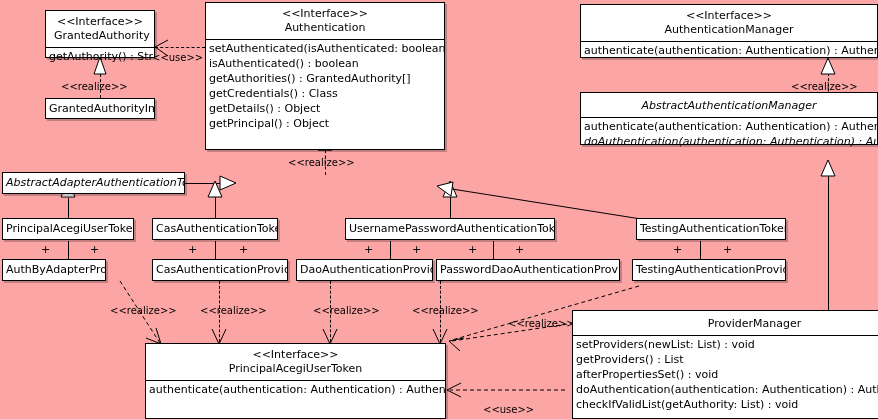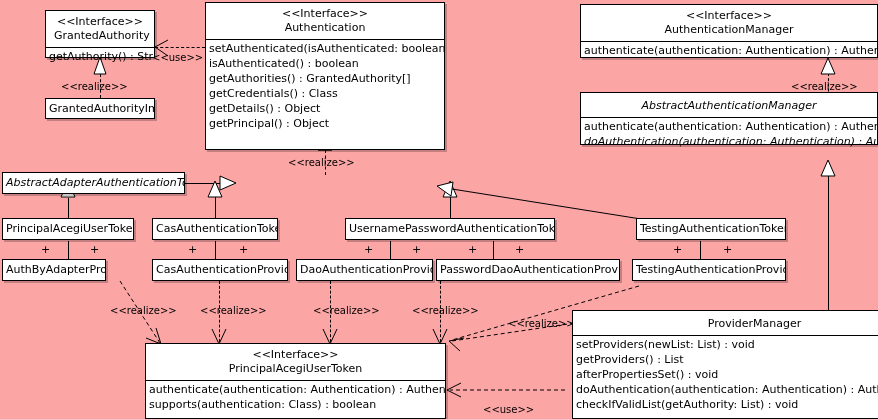--- a/index.html
+++ b/index.html
@@ -307,21 +307,20 @@
   </div>
 
   <div class="umlbox" style="left:145px; top:343px; width:301px; height:76px;">
     <div class="hdr">
       <div class="stereo">&lt;&lt;Interface&gt;&gt;</div>
       <div class="cname">PrincipalAcegiUserToken</div>
     </div>
     <div class="divider"></div>
     <div class="members">
       <div class="member">authenticate(authentication: Authentication) : Authentication</div>
-      <div class="member">supports(authentication: Class) : boolean</div>
     </div>
   </div>
 
   <div class="umlbox" style="left:572px; top:310px; width:365px; height:109px;">
     <div class="hdr">
       <div class="cname" style="padding-top:4px;">ProviderManager</div>
     </div>
     <div class="divider"></div>
     <div class="members">
       <div class="member">setProviders(newList: List) : void</div>

